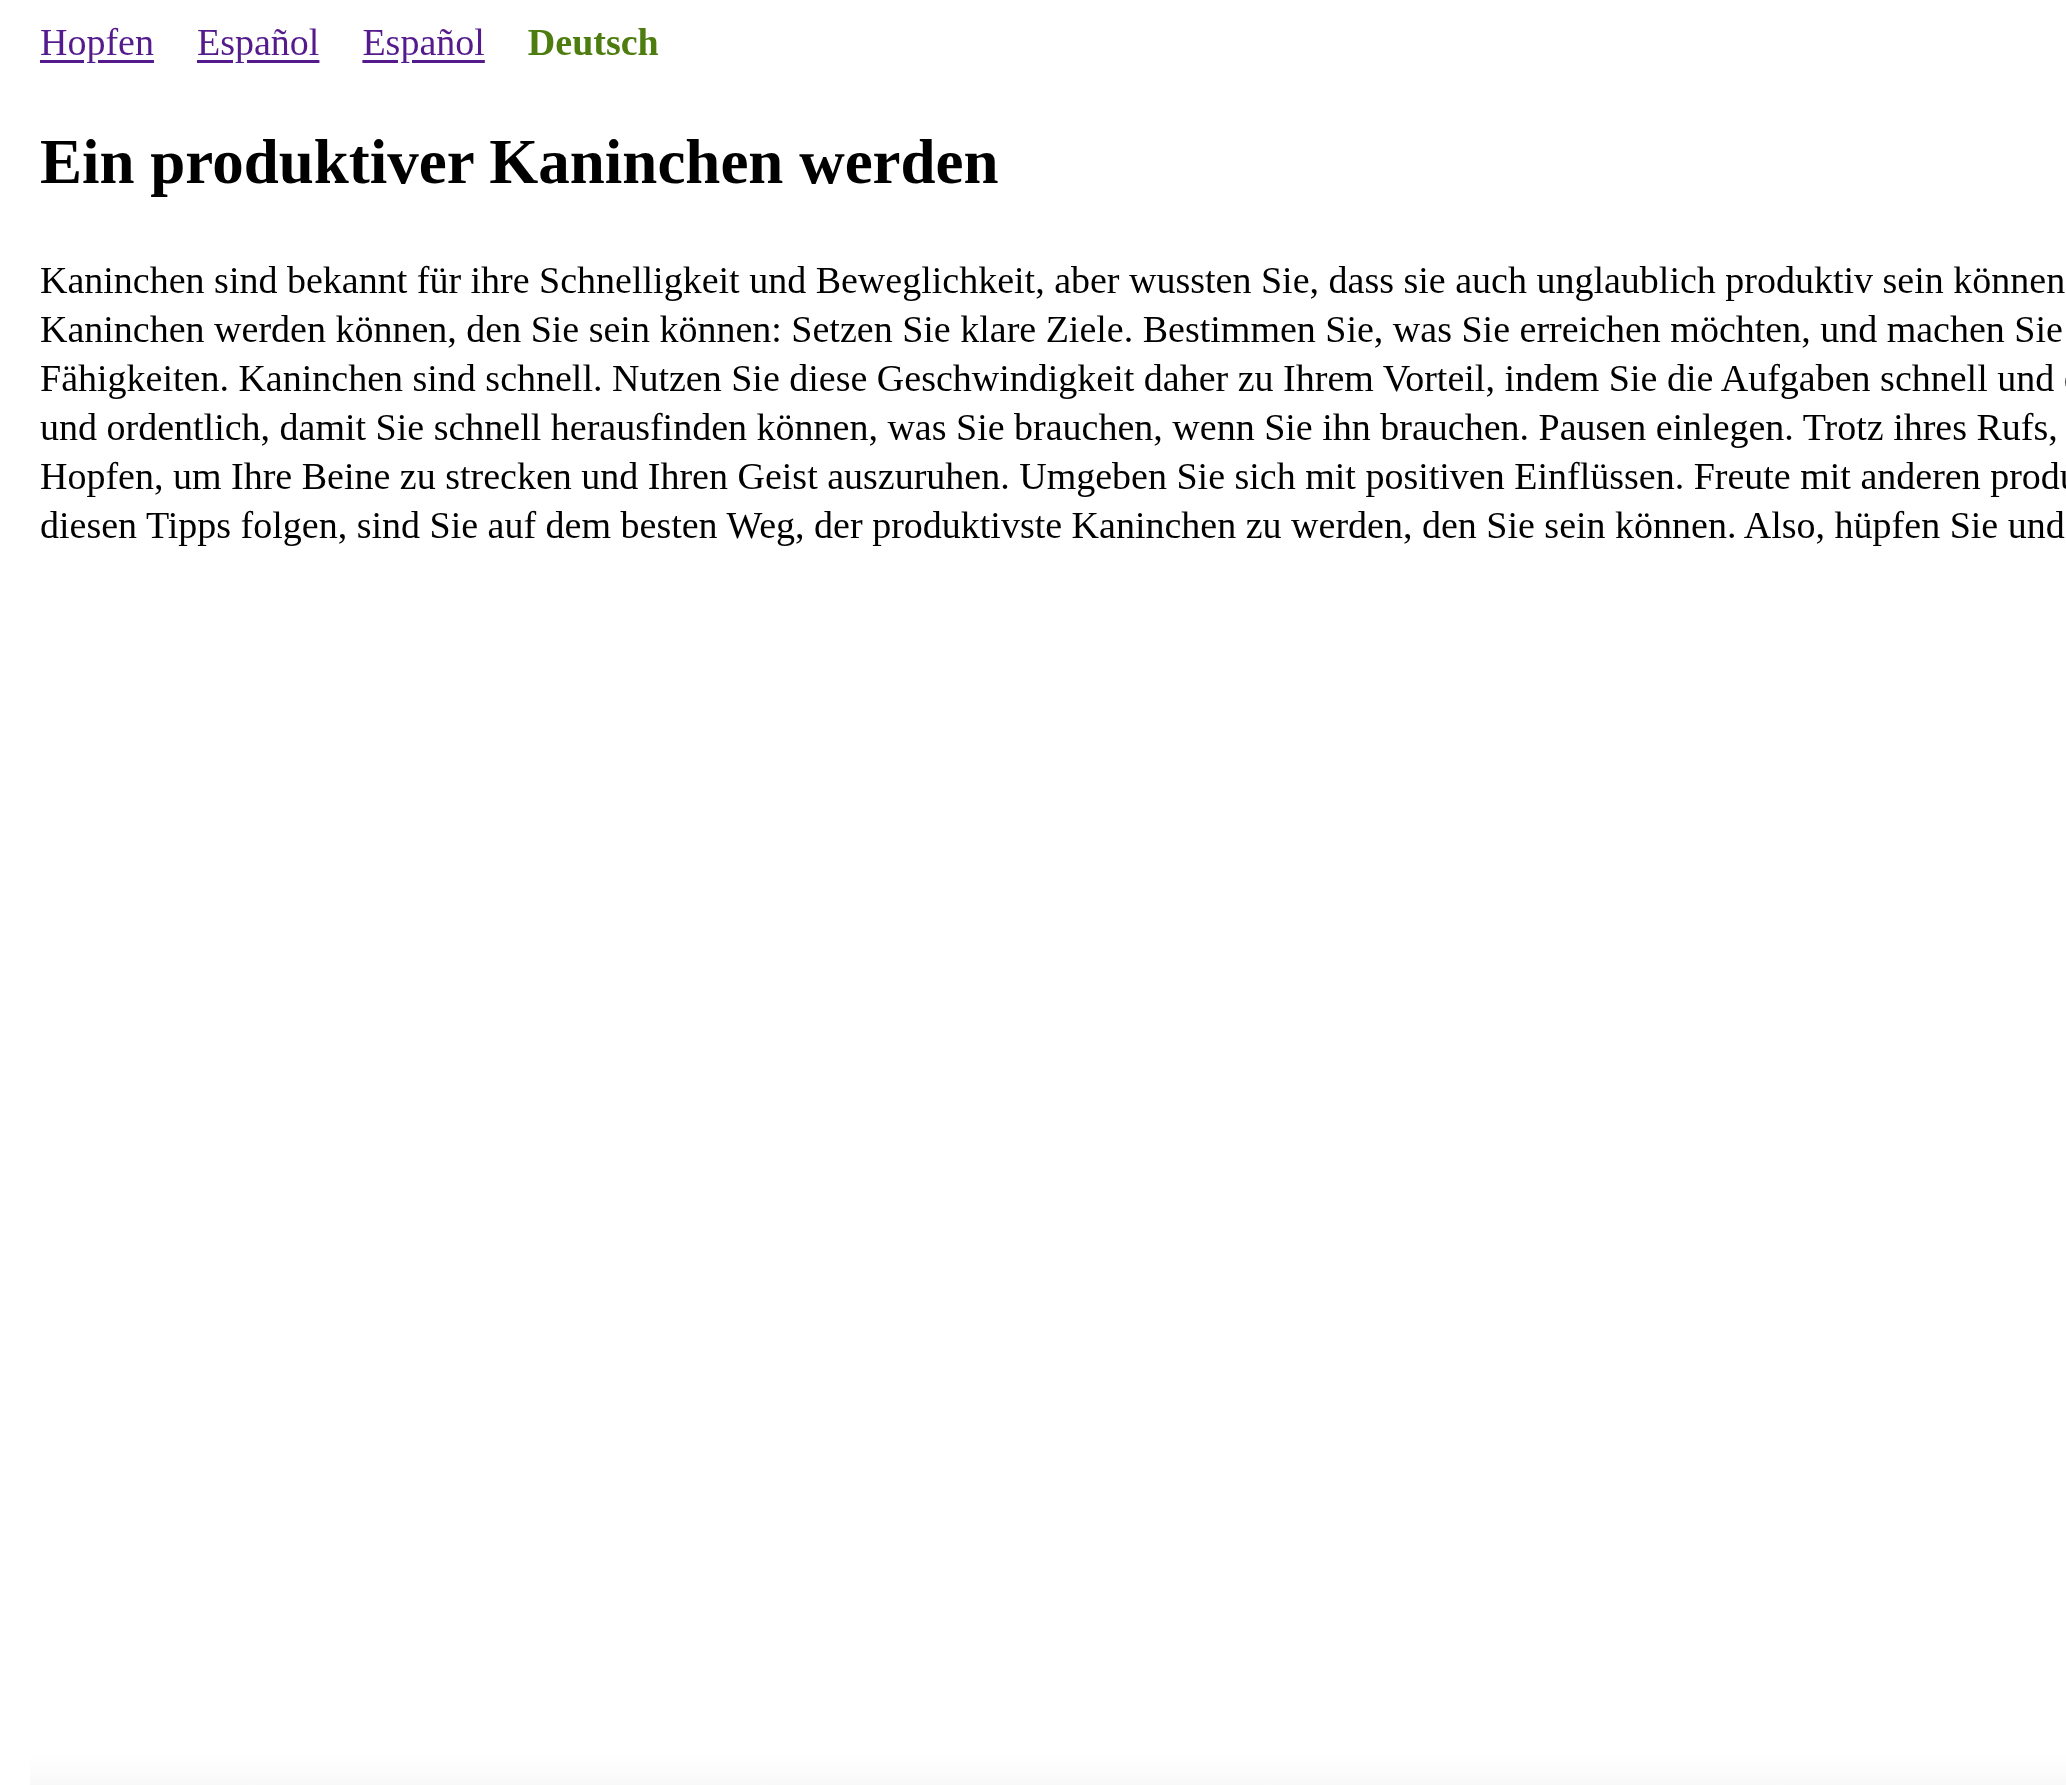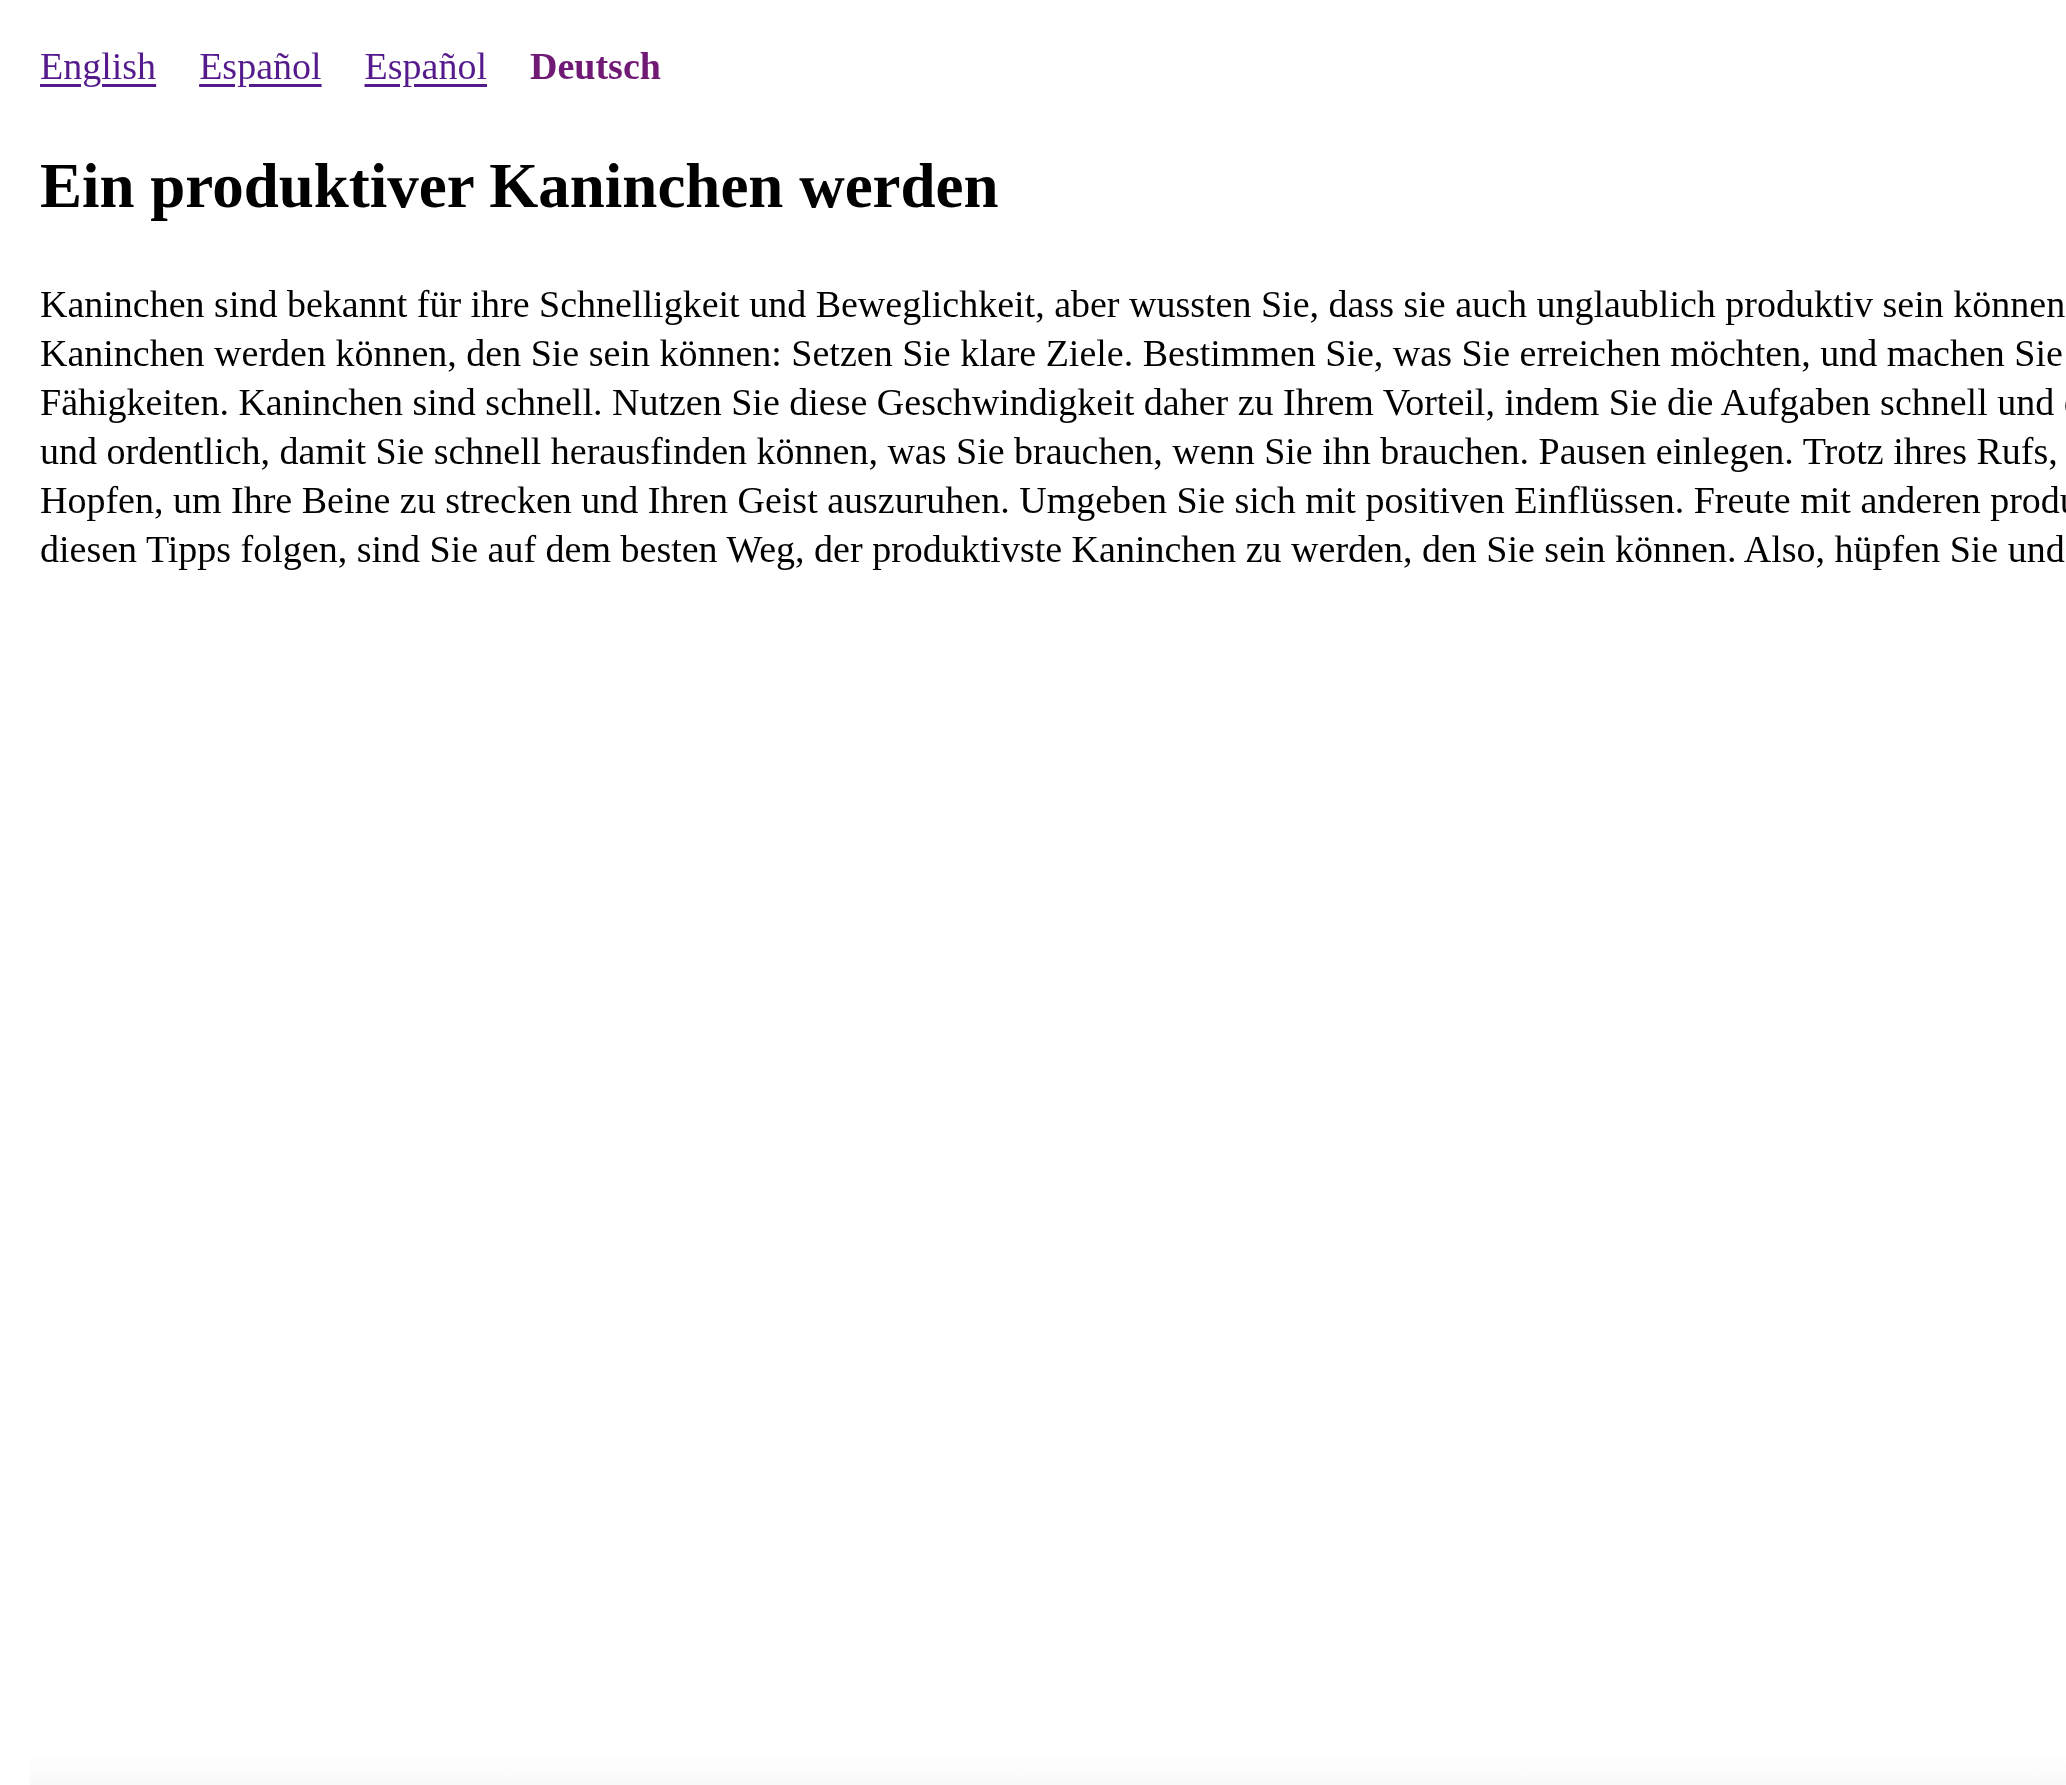--- a/index.html
+++ b/index.html
@@ -27,24 +27,23 @@
     line-height: 45px;
   }
   .lang-nav a.lang-link {
     color: #551a8b;
     text-decoration: underline;
     text-underline-offset: 5px;
     text-decoration-thickness: 2.9px;
     cursor: pointer;
   }
   .lang-current {
-    color: #701a75;
+    color: #4d7c0f;
     font-weight: 700;
     text-decoration: none;
-    margin-top: 24px;
   }
   
   h1.page-title {
     margin: 61px 0 0 0;
     font-size: 63px;
     line-height: 73px;
     font-weight: 700;
     letter-spacing: 0;
   }
   
@@ -62,21 +61,21 @@
     height: 30px;
     background: linear-gradient(180deg, #fefefe 0%, #fcfcfc 55%, #f8f8f8 100%);
   }
 </style>
 </head>
 <body>
 
 <div class="content">
 
   <nav class="lang-nav">
-    <a class="lang-link">English</a>
+    <a class="lang-link">Hopfen</a>
     <a class="lang-link">Español</a>
     <a class="lang-link">Español</a>
     <span class="lang-current">Deutsch</span>
   </nav>
 
   <h1 class="page-title">Ein produktiver Kaninchen werden</h1>
 
   <p class="article-text">Kaninchen sind bekannt für ihre Schnelligkeit und Beweglichkeit, aber wussten Sie, dass sie auch unglaublich produktiv sein können? Hier sind ein paar Tipps, mit denen Sie zum produktivsten Kaninchen werden können, den Sie sein können: Setzen Sie klare Ziele. Bestimmen Sie, was Sie erreichen möchten, und machen Sie einen Plan, um Ihre Ziele zu erreichen. Nutzen Sie Ihre natürlichen Fähigkeiten. Kaninchen sind schnell. Nutzen Sie diese Geschwindigkeit daher zu Ihrem Vorteil, indem Sie die Aufgaben schnell und effizient ausfüllen. Bleib organisiert. Halten Sie Ihren Bau ordentlich und ordentlich, damit Sie schnell herausfinden können, was Sie brauchen, wenn Sie ihn brauchen. Pausen einlegen. Trotz ihres Rufs, schnell zu sein, brauchen auch Kaninchen Pausen. Nehmen Sie kurze Hopfen, um Ihre Beine zu strecken und Ihren Geist auszuruhen. Umgeben Sie sich mit positiven Einflüssen. Freute mit anderen produktiven Kaninchen und lernen Sie aus ihren Gewohnheiten. Wenn Sie diesen Tipps folgen, sind Sie auf dem besten Weg, der produktivste Kaninchen zu werden, den Sie sein können. Also, hüpfen Sie und erledigen Sie die Dinge!</p>
 
 </div>

